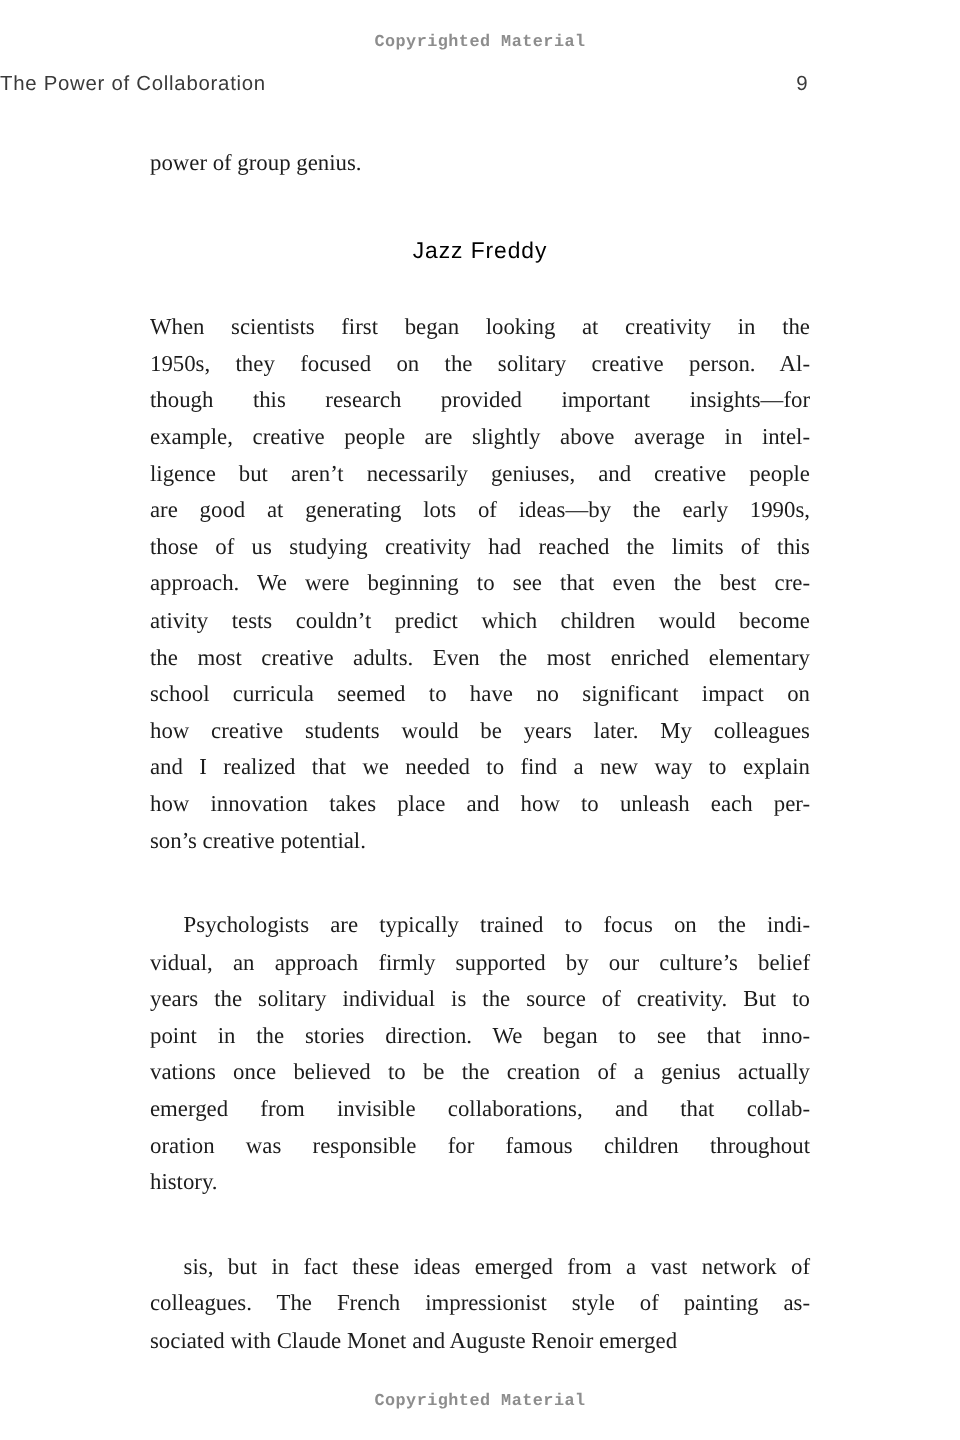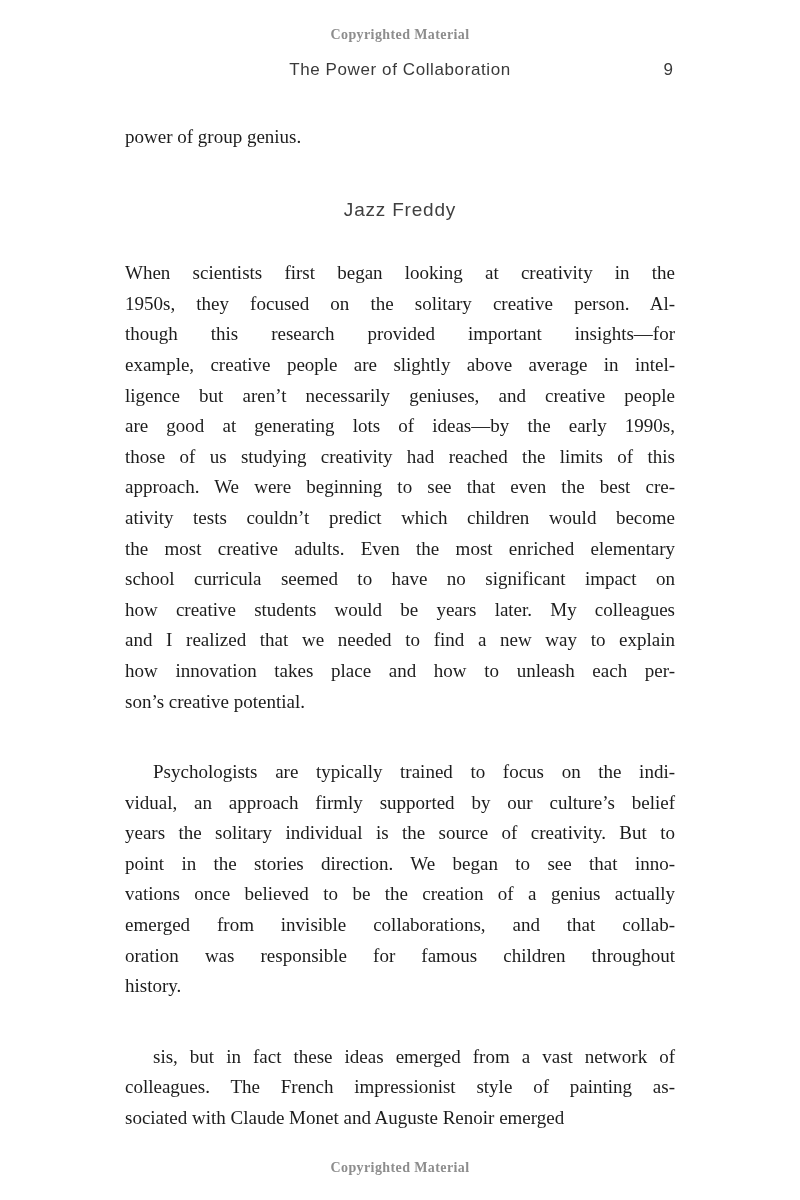--- a/index.html
+++ b/index.html
@@ -10,42 +10,42 @@
   .page {
     position: relative;
     width: 800px;
     height: 1200px;
     background: #ffffff;
     overflow: hidden;
     font-family: "Liberation Serif", serif;
   }
   .copyright-notice {
     text-align: center;
-    font-family: Liberation Serif, serif;
+    font-family: Liberation Mono, monospace;
     font-size: 14px;
     font-weight: 600;
     letter-spacing: 0.4px;
     color: #8d8d8d;
   }
   .copyright-top {
     padding-top: 27px;
   }
   .copyright-bottom {
     position: absolute;
     left: 0;
     right: 0;
     bottom: 24px;
   }
   .running-header {
     position: relative;
     margin-top: 17px;
     height: 24px;
   }
   .running-title {
-    text-align: center;
+    text-align: left;
     font-family: "Liberation Sans", sans-serif;
     font-size: 17px;
     font-weight: 400;
     letter-spacing: 0.6px;
     color: #3a3a3a;
   }
   .page-number {
     position: absolute;
     top: 0;
     right: 127px;
@@ -73,21 +73,21 @@
   }
   .paragraph.indent .line:first-child {
     text-indent: 28px;
     margin-top: 40px;
   }
   .section-heading {
     font-family: "Liberation Sans", sans-serif;
     font-size: 19px;
     font-weight: 500;
     letter-spacing: 0.8px;
-    color: #404040;
+    color: #000000;
     text-align: center;
     margin: 42px 0 33px 0;
   }
 </style>
 </head>
 <body>
 
 <div class="page">
 
   <div class="copyright-notice copyright-top">Copyrighted Material</div>

